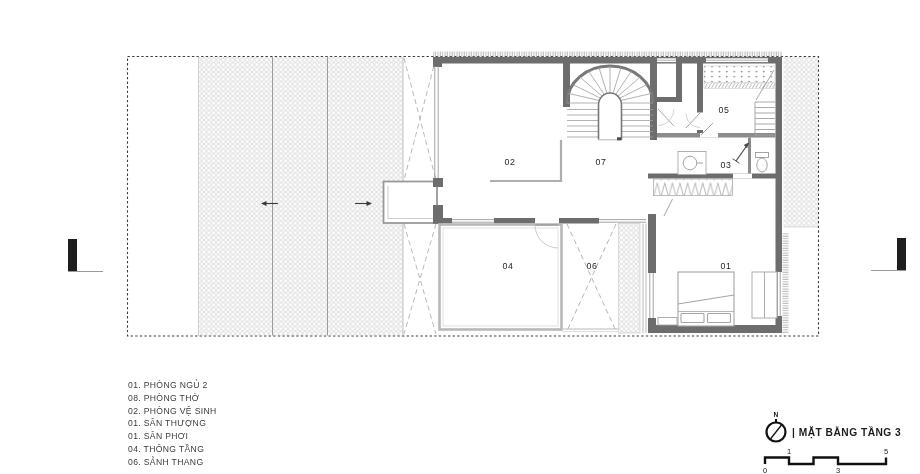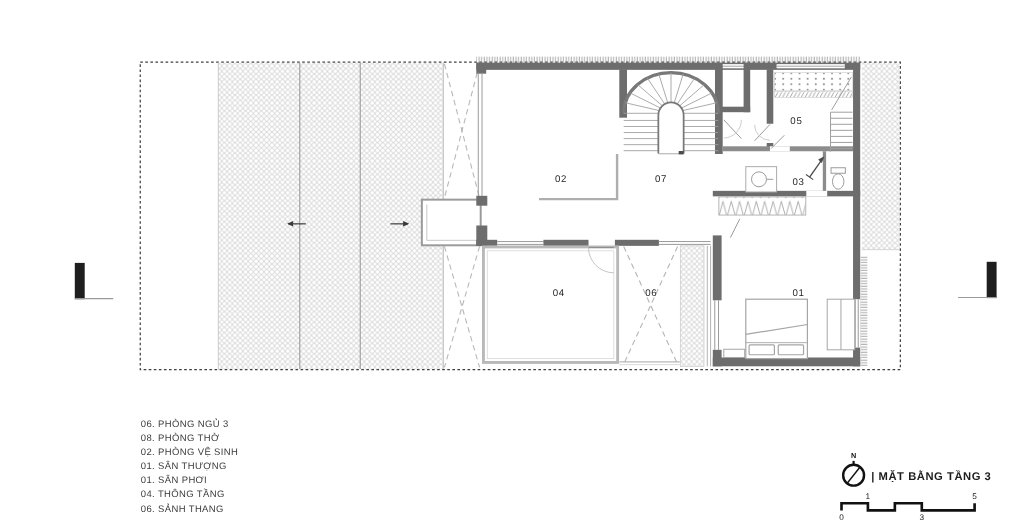--- a/index.html
+++ b/index.html
@@ -276,21 +276,21 @@
   <g>
     <polyline points="765,464 765,457.5 789,457.5 789,464 813.5,464 813.5,457.5 838,457.5 838,464 886,464 886,457.5" fill="none" stroke="#111" stroke-width="2.4"></polyline>
     <text x="765" y="472.5" class="svgtext sctx" text-anchor="middle">0</text>
     <text x="789" y="453.5" class="svgtext sctx" text-anchor="middle">1</text>
     <text x="838" y="472.5" class="svgtext sctx" text-anchor="middle">3</text>
     <text x="886" y="453.5" class="svgtext sctx" text-anchor="middle">5</text>
   </g>
 </svg>
 
 <div class="legend">
-  <div>06. PHÒNG NGỦ 3</div>
+  <div>01. PHÒNG NGỦ 2</div>
   <div>08. PHÒNG THỜ</div>
   <div>02. PHÒNG VỆ SINH</div>
   <div>01. SÂN THƯỢNG</div>
   <div>01. SÂN PHƠI</div>
   <div>04. THÔNG TẦNG</div>
   <div>06. SẢNH THANG</div>
 </div>
 
 </div>
 

